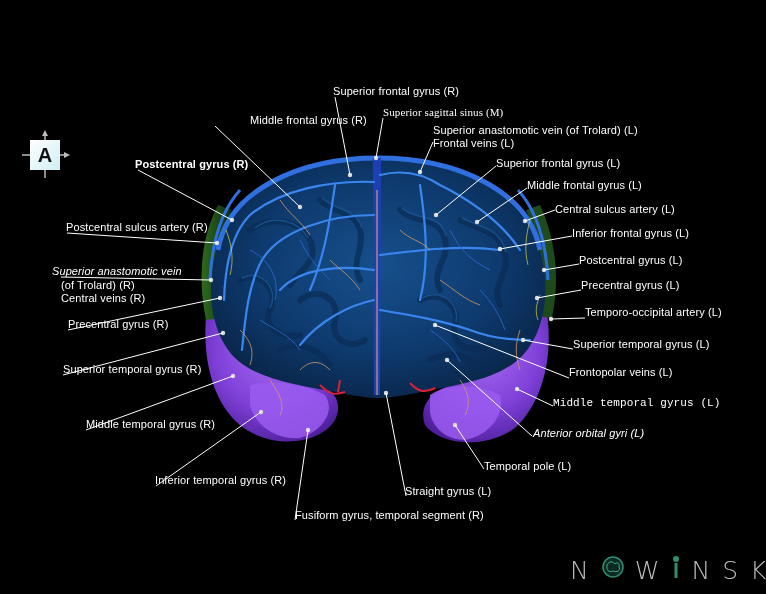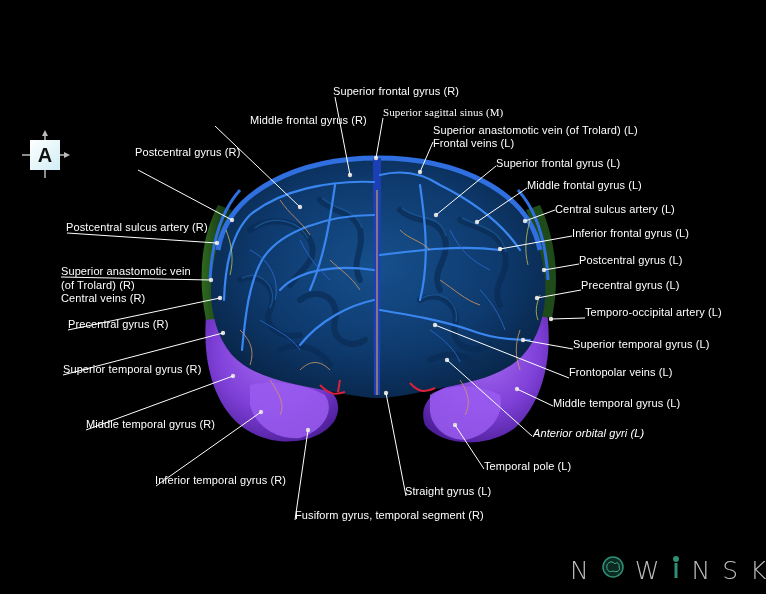--- a/index.html
+++ b/index.html
@@ -191,37 +191,37 @@
     </svg>
     <div class="box">A</div>
   </div>
 
   <div id="labels">
       <div class="label" style="left: 333px; top: 85px;">Superior frontal gyrus (R)</div>
       <div class="label" style="left: 383px; top: 106px; font-family: Liberation Serif, serif;">Superior sagittal sinus (M)</div>
       <div class="label" style="left: 213px; top: 114px; padding-left: 37px;">Middle frontal gyrus (R)</div>
       <div class="label" style="left: 433px; top: 124px;">Superior anastomotic vein (of Trolard) (L)</div>
       <div class="label" style="left: 433px; top: 137px;">Frontal veins (L)</div>
-      <div class="label" style="left: 135px; top: 146px;">Postcentral gyrus (R)</div>
+      <div class="label" style="left: 135px; top: 158px; font-weight: bold;">Postcentral gyrus (R)</div>
       <div class="label" style="left: 496px; top: 157px;">Superior frontal gyrus (L)</div>
       <div class="label" style="left: 527px; top: 179px;">Middle frontal gyrus (L)</div>
       <div class="label" style="left: 555px; top: 203px;">Central sulcus artery (L)</div>
       <div class="label" style="left: 66px; top: 221px;">Postcentral sulcus artery (R)</div>
       <div class="label" style="left: 572px; top: 227px;">Inferior frontal gyrus (L)</div>
       <div class="label" style="left: 579px; top: 254px;">Postcentral gyrus (L)</div>
-      <div class="label" style="left: 61px; top: 265px;">Superior anastomotic vein</div>
+      <div class="label" style="left: 52px; top: 265px; font-style: italic;">Superior anastomotic vein</div>
       <div class="label" style="left: 61px; top: 279px;">(of Trolard) (R)</div>
       <div class="label" style="left: 581px; top: 279px;">Precentral gyrus (L)</div>
       <div class="label" style="left: 61px; top: 292px;">Central veins (R)</div>
       <div class="label" style="left: 585px; top: 306px;">Temporo-occipital artery (L)</div>
       <div class="label" style="left: 68px; top: 318px;">Precentral gyrus (R)</div>
       <div class="label" style="left: 573px; top: 338px;">Superior temporal gyrus (L)</div>
       <div class="label" style="left: 63px; top: 363px; text-align: center;">Superior temporal gyrus (R)</div>
       <div class="label" style="left: 569px; top: 366px;">Frontopolar veins (L)</div>
-      <div class="label" style="left: 553px; top: 397px;">Middle temporal gyrus (L)</div>
+      <div class="label" style="left: 553px; top: 397px; font-family: Liberation Mono, monospace;">Middle temporal gyrus (L)</div>
       <div class="label" style="left: 86px; top: 418px;">Middle temporal gyrus (R)</div>
       <div class="label" style="left: 533px; top: 427px; font-style: italic;">Anterior orbital gyri (L)</div>
       <div class="label" style="left: 484px; top: 460px;">Temporal pole (L)</div>
       <div class="label" style="left: 155px; top: 474px;">Inferior temporal gyrus (R)</div>
       <div class="label" style="left: 405px; top: 485px;">Straight gyrus (L)</div>
       <div class="label" style="left: 295px; top: 509px; text-align: right;">Fusiform gyrus, temporal segment (R)</div>
     </div>
 
   <div class="logo">
     <span>N</span>

